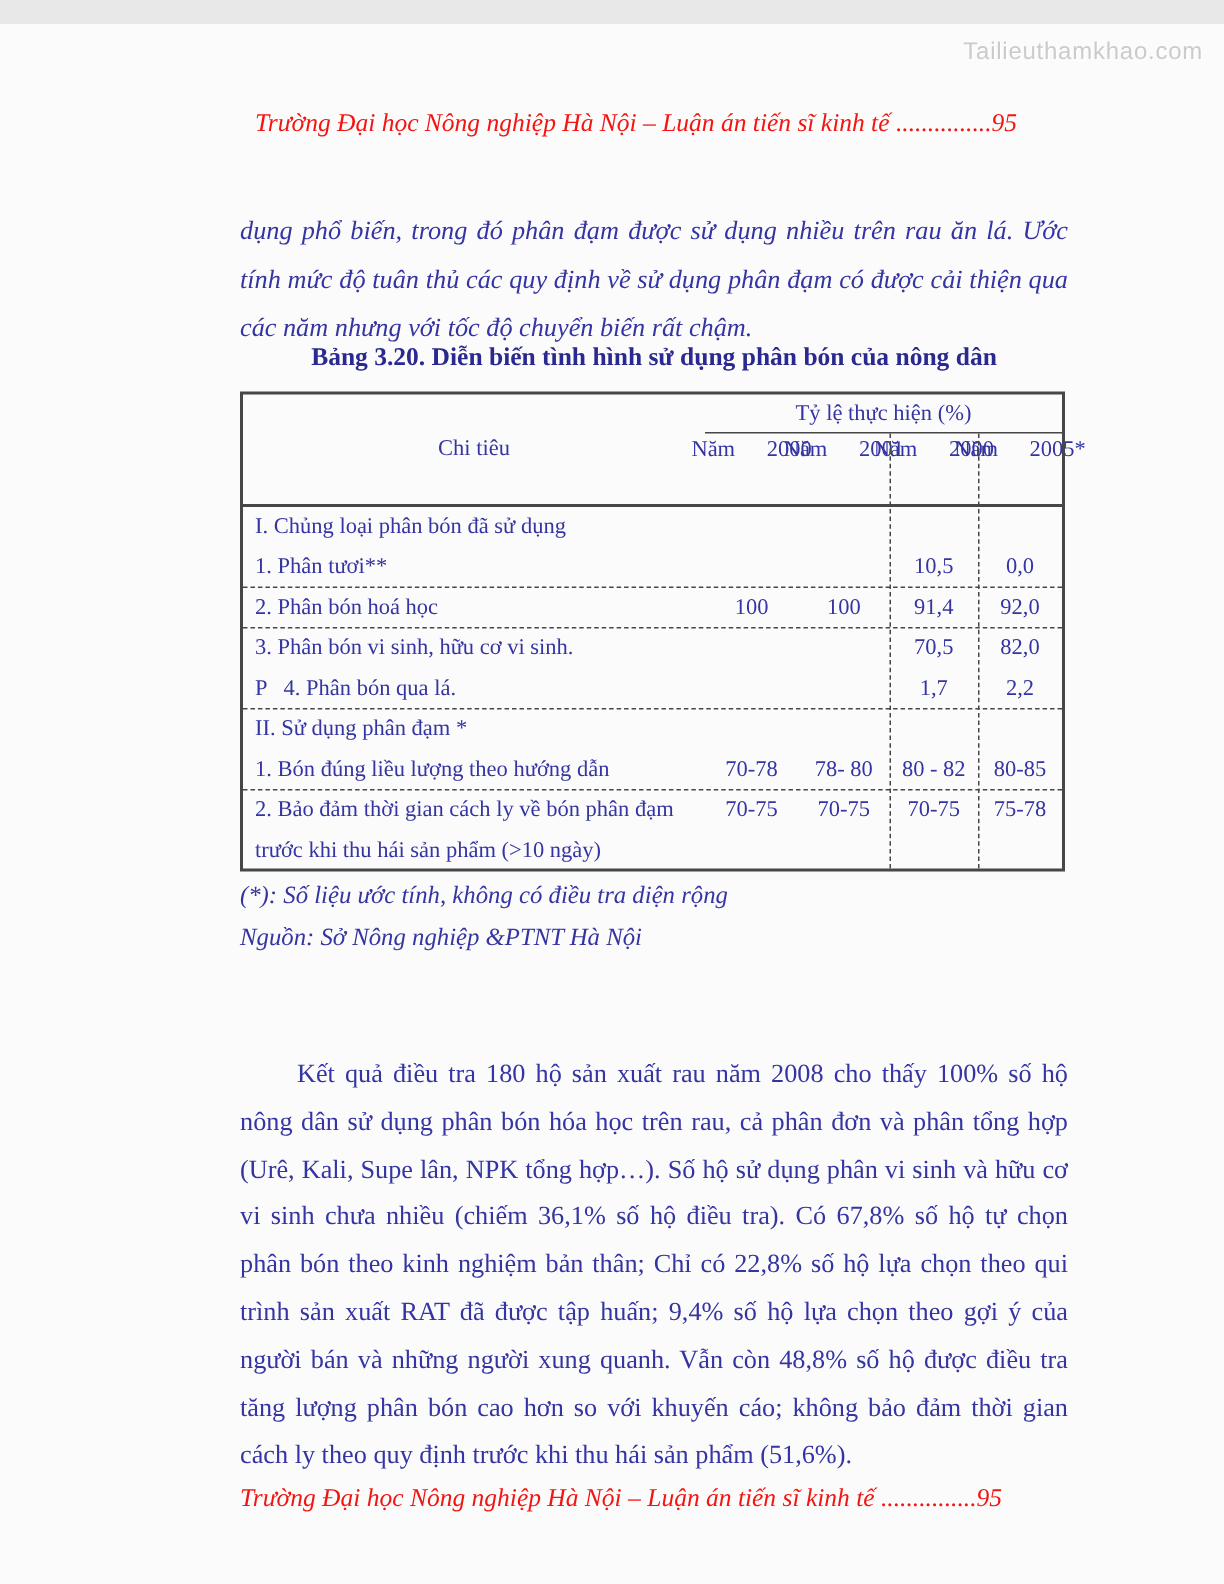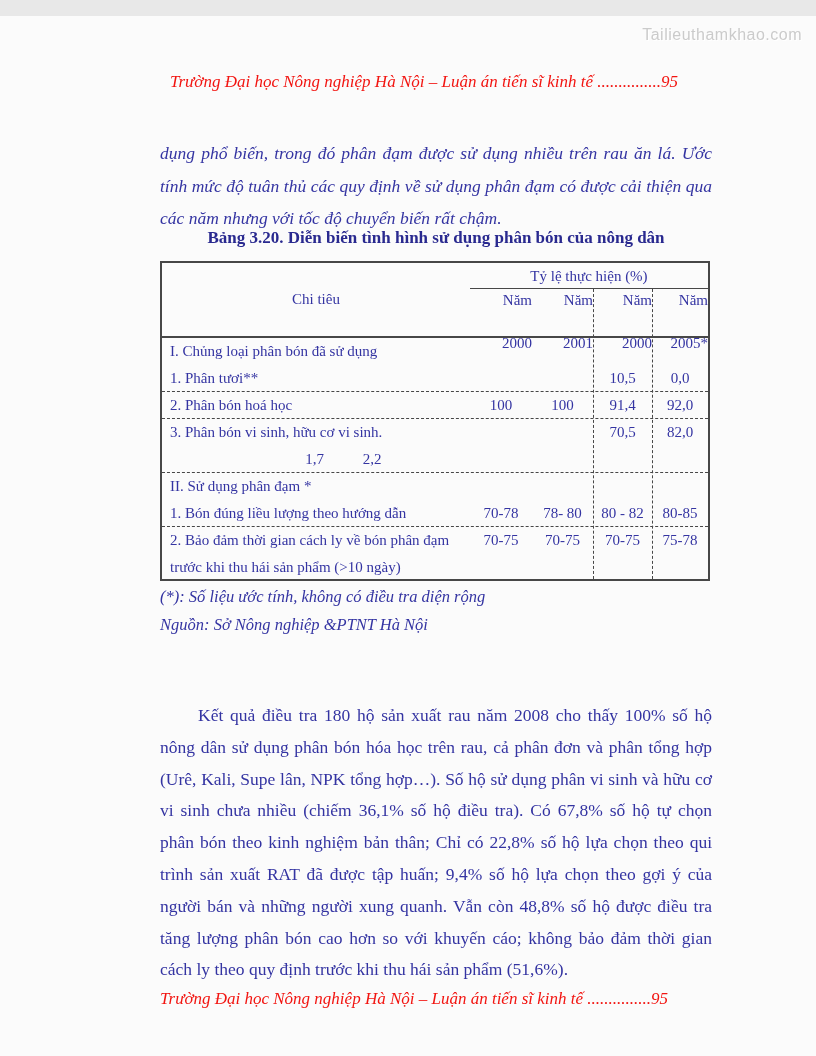--- a/index.html
+++ b/index.html
@@ -31,21 +31,21 @@
   }
   .vtable {
     position:absolute; top:245px; left:160px; width:550px; height:320px;
     border:2px solid #474747; font-size:15px; background:transparent;
   }
   .thead { height:75px; border-bottom:2px solid #474747; display:flex; }
   .th-label { width:308px; display:flex; align-items:center; justify-content:center; }
   .th-years { flex:1; display:flex; flex-direction:column; }
   .th-span { height:26px; line-height:26px; text-align:center; border-bottom:1.5px solid #474747; }
   .th-cols { flex:1; display:flex; }
-  .th-year { display:flex; flex-direction:column; align-items:flex-end; justify-content:center; line-height:22px;gap:21px; }
+  .th-year { display:flex; align-items:flex-start; justify-content:center; line-height:22px;gap:21px; }
   .c1 { width:62px; } .c2 { width:61px; } .c3 { width:59px; } .c4 { width:56px; }
   .tbody { position:relative; }
   .trow { height:27px; display:flex; align-items:center; }
   .trow.dashed { border-bottom:1.5px dashed #474747; }
   .td-label { width:308px; padding-left:8px; white-space:pre; overflow:visible; }
   .td-v { text-align:center; }
   .vline {
     position:absolute; top:26px; bottom:0; width:0;
     border-left:1.5px dashed #474747;
   }
@@ -127,20 +127,21 @@
         <div class="td-v c4">92,0</div>
       </div>
       <div class="trow">
         <div class="td-label">3. Phân bón vi sinh, hữu cơ vi sinh.</div>
         <div class="td-v c1"></div>
         <div class="td-v c2"></div>
         <div class="td-v c3">70,5</div>
         <div class="td-v c4">82,0</div>
       </div>
       <div class="trow dashed">
+        <div class="td-label">P   4. Phân bón qua lá.</div>
         <div class="td-v c1"></div>
         <div class="td-v c2"></div>
         <div class="td-v c3">1,7</div>
         <div class="td-v c4">2,2</div>
       </div>
       <div class="trow">
         <div class="td-label">II. Sử dụng phân đạm *</div>
         <div class="td-v c1"></div>
         <div class="td-v c2"></div>
         <div class="td-v c3"></div>

